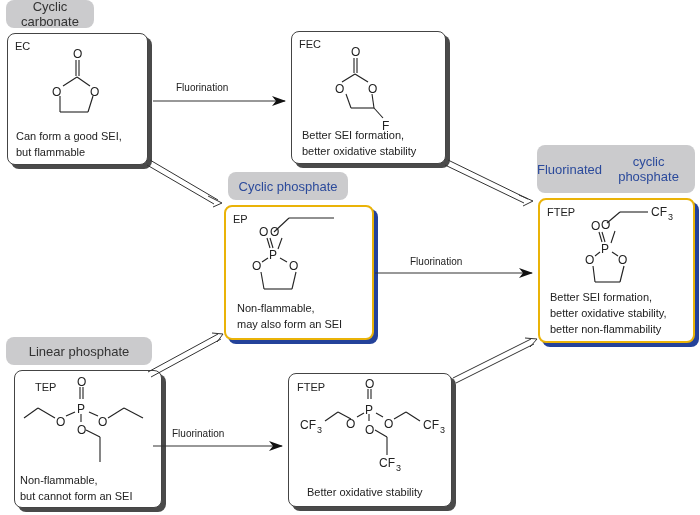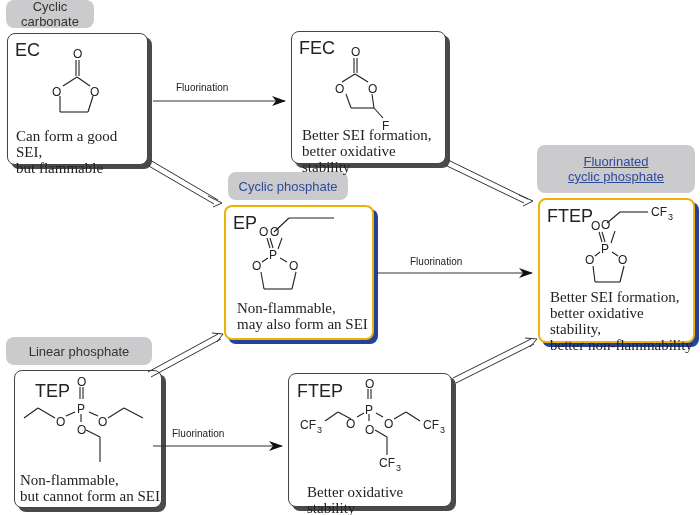--- a/index.html
+++ b/index.html
@@ -5,36 +5,36 @@
   html, body { margin:0; padding:0; background:#ffffff; }
   body { width:700px; height:515px; position:relative; overflow:hidden;
          font-family:"Liberation Sans", sans-serif; color:#222; }
   .cat { position:absolute; background:#cbcbcd; border-radius:8px;
          font-size:13px; text-align:center; display:flex; align-items:center; justify-content:center;
          line-height:15px; color:#333; }
   .cat.blue { color:#2b4a9b; }
   .box { position:absolute; background:#fff; border:1.5px solid #444; border-radius:8px;
          box-shadow:4px 4px 0 #4a4a4a; }
   .box.blue { border:2px solid #eab308; box-shadow:4px 4px 0 #24429a; }
-  .label { position:absolute; left:7px; top:6px; font-size:18px; }
-  .desc { position:absolute; font-size:15px; line-height:16px;font-family:Liberation Serif, serif; }
+  .label { position:absolute; left:7px; top:6px; font-size:11px; }
+  .desc { position:absolute; font-size:11px; line-height:16px; }
   .arrowlbl { position:absolute; font-size:10px; }
   svg.overlay { position:absolute; left:0; top:0; }
   svg text { font-family:"Liberation Sans", sans-serif; font-size:12px; fill:#222; }
 </style>
 </head>
 <body>
 
 <div class="cat" style="left:6px;top:0px;width:88px;height:28px;">
   <span>Cyclic carbonate</span>
 </div>
 <div class="cat blue" style="left:228px;top:172px;width:120px;height:28px;">
   <span>Cyclic phosphate</span>
 </div>
-<div class="cat blue" style="left:537px;top:145px;width:158px;height:48px;flex-direction:column;text-decoration:underline;">
+<div class="cat blue" style="left:537px;top:145px;width:158px;height:48px;flex-direction:row;">
   <span>Fluorinated</span>
   <span>cyclic phosphate</span>
 </div>
 <div class="cat" style="left:6px;top:337px;width:146px;height:28px;">
   <span>Linear phosphate</span>
 </div>
 
 <div class="box" style="left:7px;top:33px;width:139px;height:130px;">
   <span class="label">EC</span>
   <div class="desc" style="left:8px;top:94px;">

